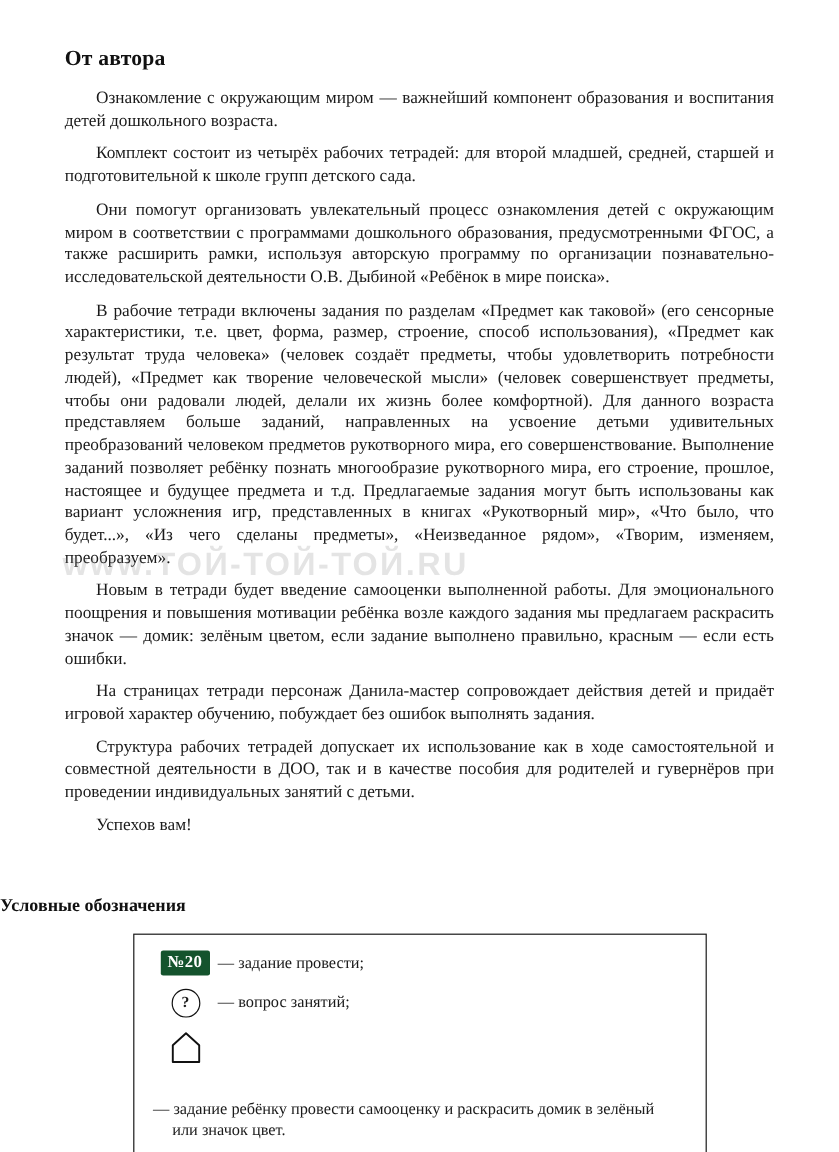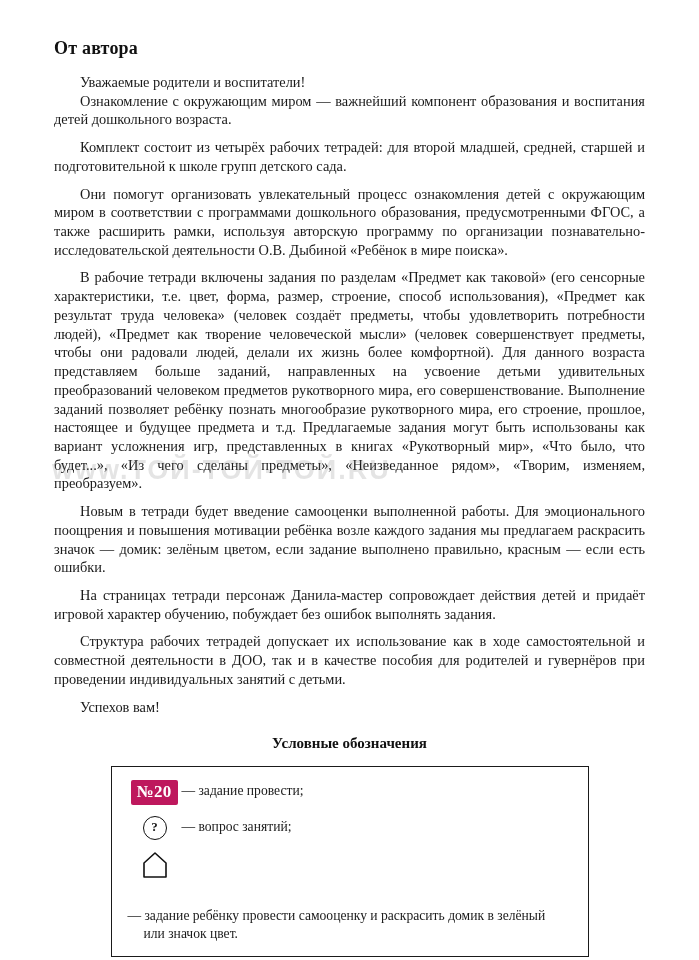--- a/index.html
+++ b/index.html
@@ -59,25 +59,26 @@
     pointer-events: none;
     user-select: none;
   }
   .legend-wrap {
     position: absolute;
     left: 0;
     top: 735px;
     width: 699px;
   }
   .legend-title {
-    text-align: center;
+    text-align: left;
     font-size: 15px;
     font-weight: bold;
     margin-bottom: 14px;
     color: #111;
+    margin-top: 12px;
   }
   .legend-box {
     margin: 0 auto;
     width: 478px;
     border: 1px solid #1a1a1a;
     box-sizing: border-box;
     padding: 13px 16px 13px 16px;
   }
   .legend-row {
     display: flex;
@@ -99,25 +100,25 @@
     font-size: 13.6px;
     line-height: 1.32;
     padding-top: 2px;
   }
   .legend-text .second-line {
     display: block;
     padding-left: 16px;
   }
   .badge-task {
     display: inline-block;
-    background: #be185d;
+    background: #14532d;
     color: #fff;
     font-family: "Liberation Serif", serif;
     font-weight: bold;
-    font-size: 17px;
+    font-size: 14px;
     padding: 3px 7px 3px 6px;
     border-radius: 2px;
     line-height: 1.1;
     letter-spacing: 0.3px;
   }
   .badge-question {
     display: inline-block;
     width: 22px;
     height: 22px;
     border: 1.5px solid #111;
@@ -133,21 +134,20 @@
   }
 </style>
 </head>
 <body>
 
 <div class="page">
 
   <h1 class="doc-title">От автора</h1>
 
   <div class="body-text">
-    <p>Уважаемые родители и воспитатели!</p>
     <p>Ознакомление с окружающим миром — важнейший компонент образования и воспитания детей дошкольного возраста.</p>
     <div class="spacer-sm"></div>
     <p>Комплект состоит из четырёх рабочих тетрадей: для второй младшей, средней, старшей и подготовительной к школе групп детского сада.</p>
     <div class="spacer-sm"></div>
     <p>Они помогут организовать увлекательный процесс ознакомления детей с окружающим миром в соответствии с программами дошкольного образования, предусмотренными ФГОС, а также расширить рамки, используя авторскую программу по организации познавательно-исследовательской деятельности О.В. Дыбиной «Ребёнок в мире поиска».</p>
     <div class="spacer-sm"></div>
     <p>В рабочие тетради включены задания по разделам «Предмет как таковой» (его сенсорные характеристики, т.е. цвет, форма, размер, строение, способ использования), «Предмет как результат труда человека» (человек создаёт предметы, чтобы удовлетворить потребности людей), «Предмет как творение человеческой мысли» (человек совершенствует предметы, чтобы они радовали людей, делали их жизнь более комфортной). Для данного возраста представляем больше заданий, направленных на усвоение детьми удивительных преобразований человеком предметов рукотворного мира, его совершенствование. Выполнение заданий позволяет ребёнку познать многообразие рукотворного мира, его строение, прошлое, настоящее и будущее предмета и т.д. Предлагаемые задания могут быть использованы как вариант усложнения игр, представленных в книгах «Рукотворный мир», «Что было, что будет...», «Из чего сделаны предметы», «Неизведанное рядом», «Творим, изменяем, преобразуем».</p>
     <div class="spacer-sm"></div>
     <p>Новым в тетради будет введение самооценки выполненной работы. Для эмоционального поощрения и повышения мотивации ребёнка возле каждого задания мы предлагаем раскрасить значок — домик: зелёным цветом, если задание выполнено правильно, красным — если есть ошибки.</p>
     <div class="spacer-sm"></div>

